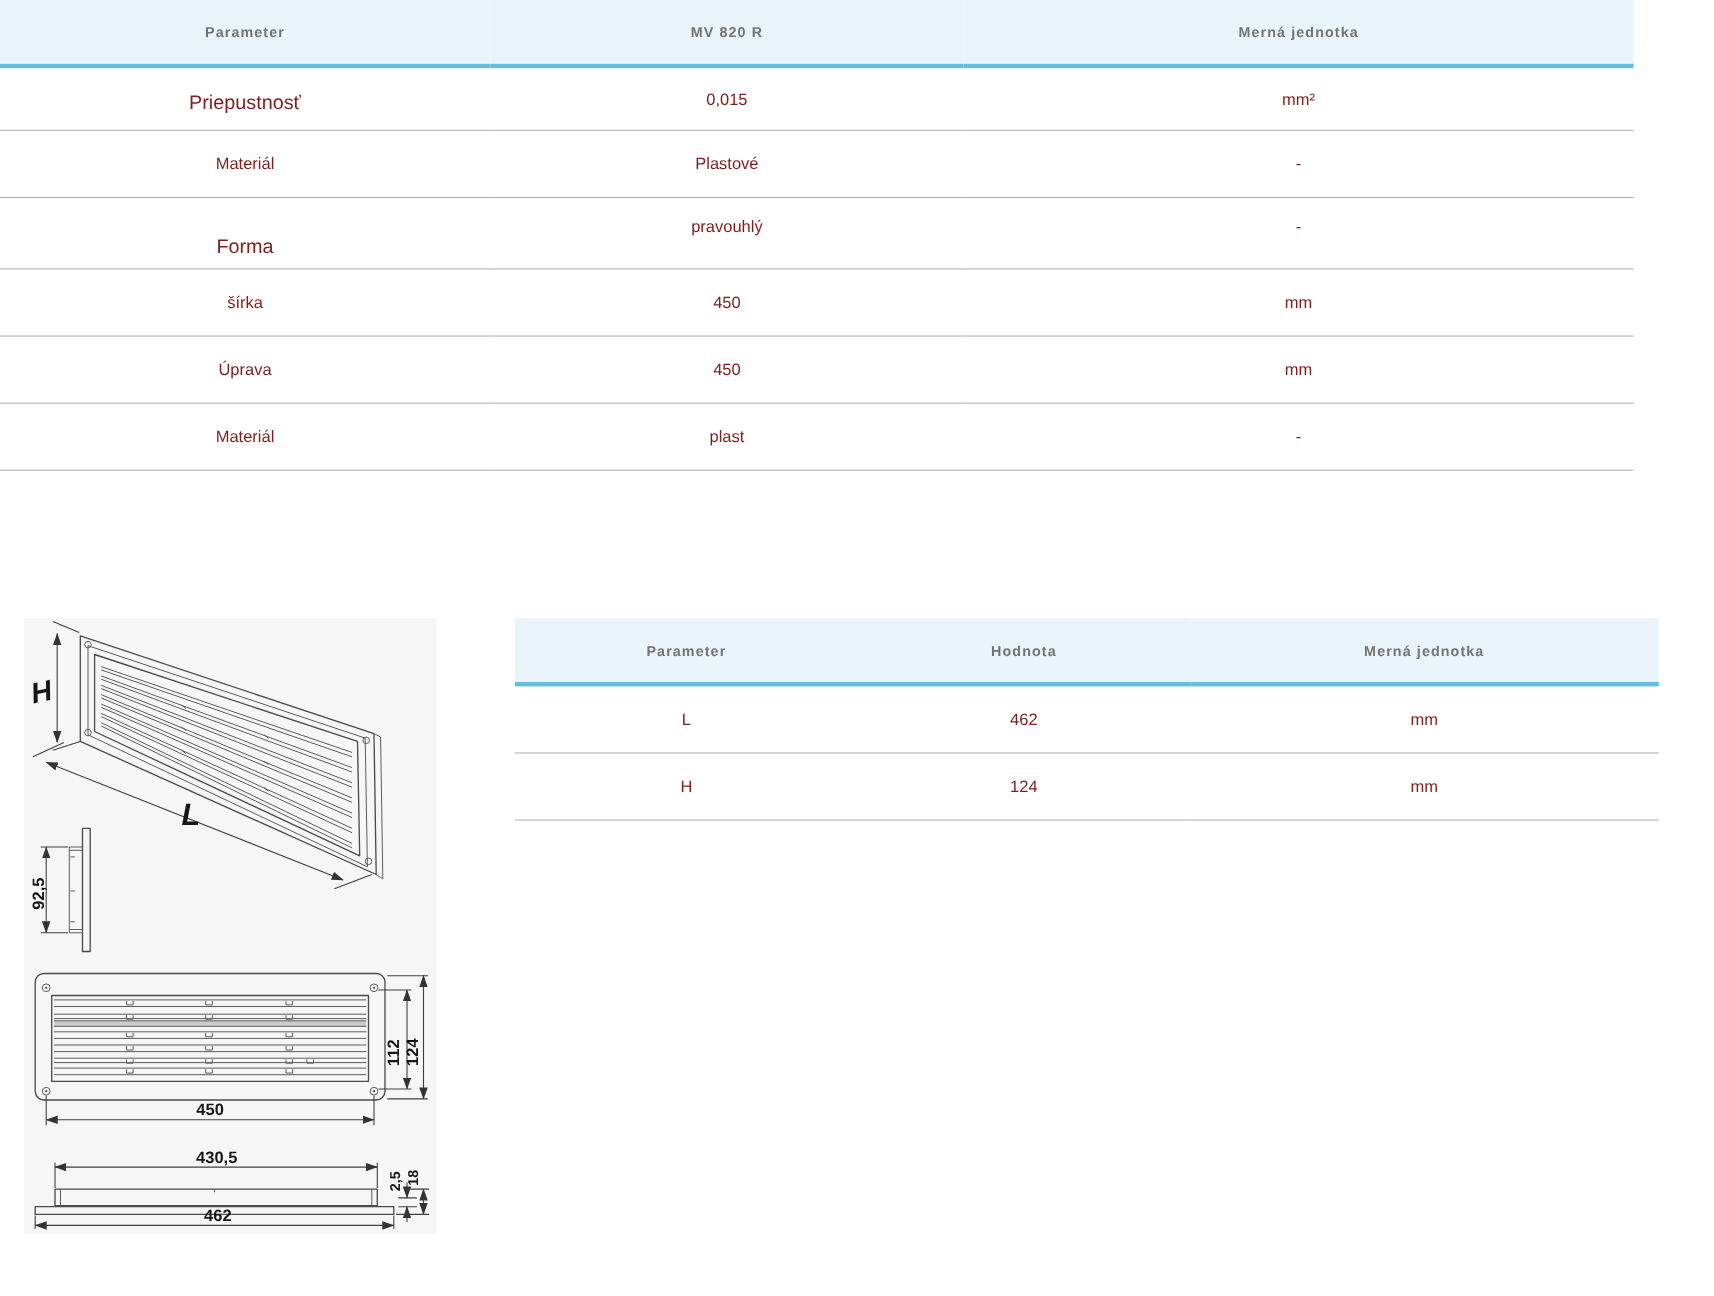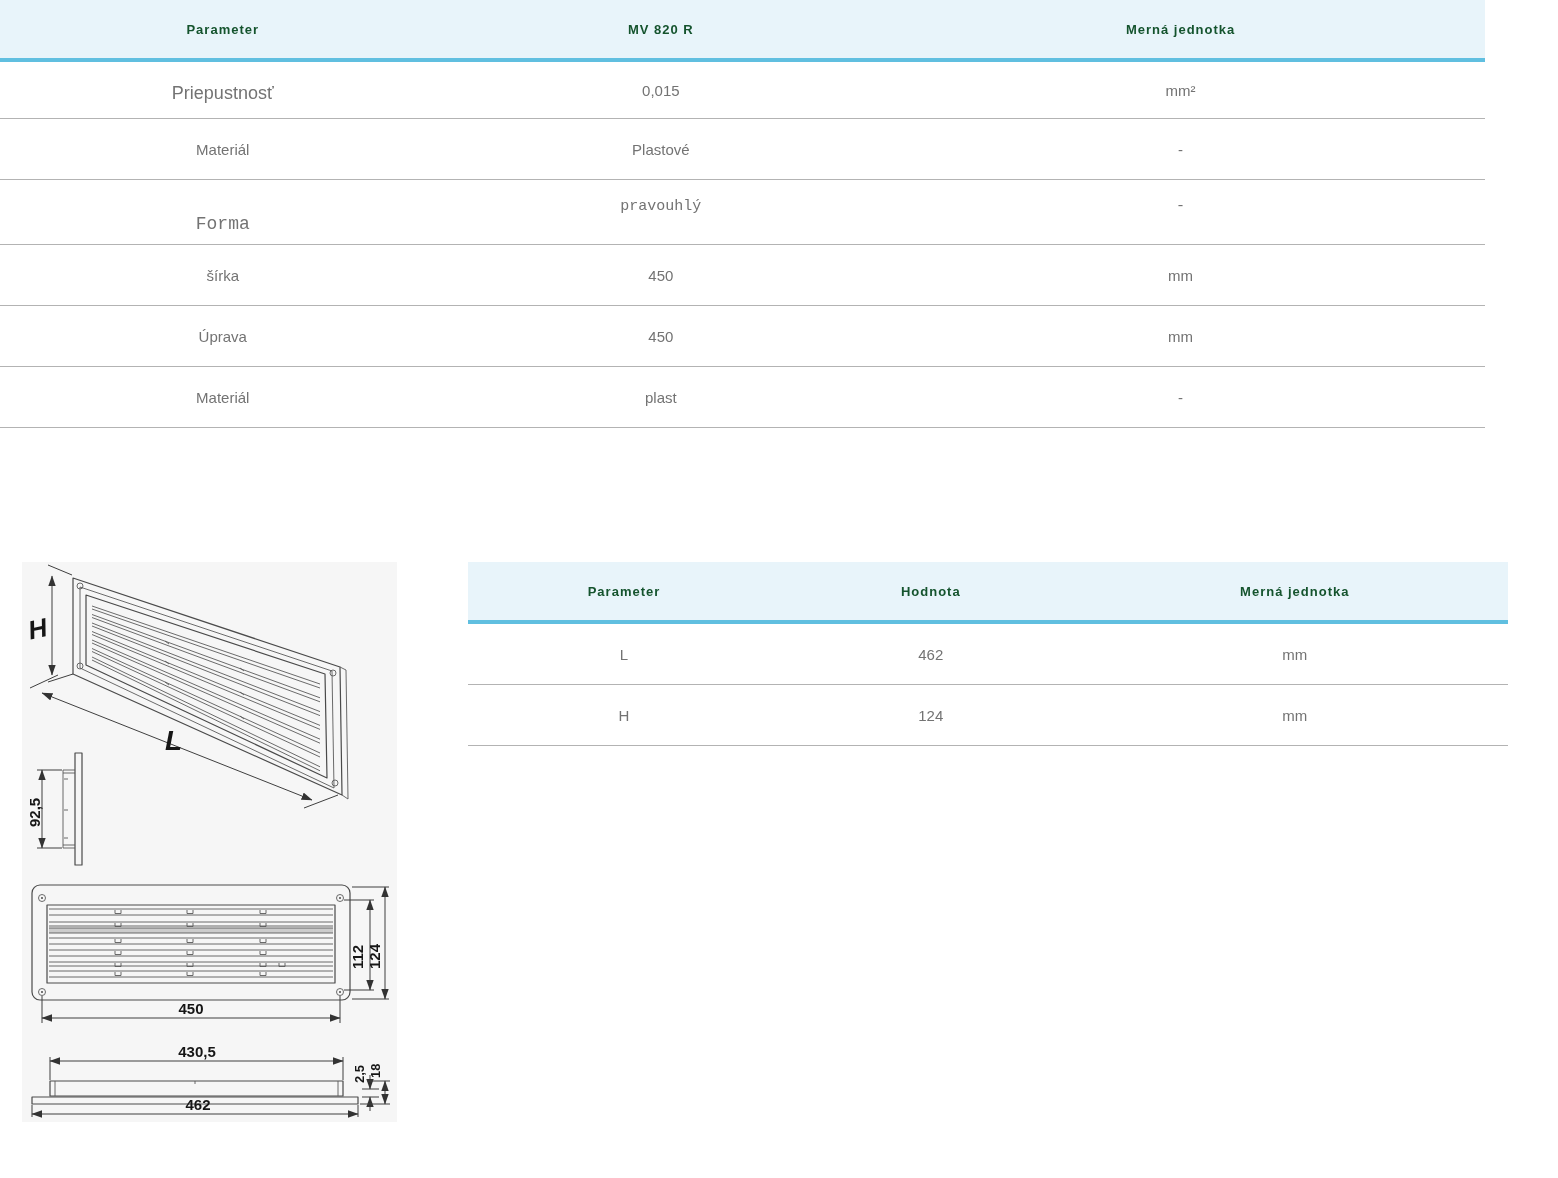--- a/index.html
+++ b/index.html
@@ -4,30 +4,30 @@
 <style>
   html,body{margin:0;padding:0;}
   body{
     width:1558px;height:1178px;position:relative;background:#ffffff;
     font-family:"Liberation Sans", sans-serif;overflow:hidden;
   }
   table.spec{position:absolute;border-collapse:collapse;table-layout:fixed;}
   #table1{left:0;top:0;width:1485px;}
   #table2{left:468px;top:562px;width:1040px;}
   table.spec th{
-    background:#e8f4fa;color:#14532d;font-size:13px;font-weight:bold;
+    background:#e8f4fa;color:#737373;font-size:13px;font-weight:bold;
     letter-spacing:1px;height:56px;border-bottom:4px solid #60bfe0;
     text-align:center;vertical-align:middle;
   }
   table.spec td{
-    text-align:center;vertical-align:middle;font-size:15px;color:#737373;
+    text-align:center;vertical-align:middle;font-size:15px;color:#7f1d1d;
     height:58px;border-bottom:1px solid #b3b3b3;background:#ffffff;margin-left:12px;
   }
   #table1 tr.r-priepustnost td{height:54px;}
-  #table1 tr.r-forma td{height:62px;font-family:Liberation Mono, monospace;}
+  #table1 tr.r-forma td{height:62px;}
   .lbl-big{font-size:18px;}
   .down3{position:relative;top:3px;display:inline-block;}
   .down12{position:relative;top:12px;display:inline-block;}
   .up4{position:relative;top:-6px;display:inline-block;}
   #drawing-box{
     position:absolute;left:22px;top:562px;width:375px;height:560px;
     background:#f6f6f6;
   }
   #drawing-box svg{display:block;}
   .geo{fill:none;stroke:#4a4a4a;stroke-width:1.2;stroke-linejoin:round;}

